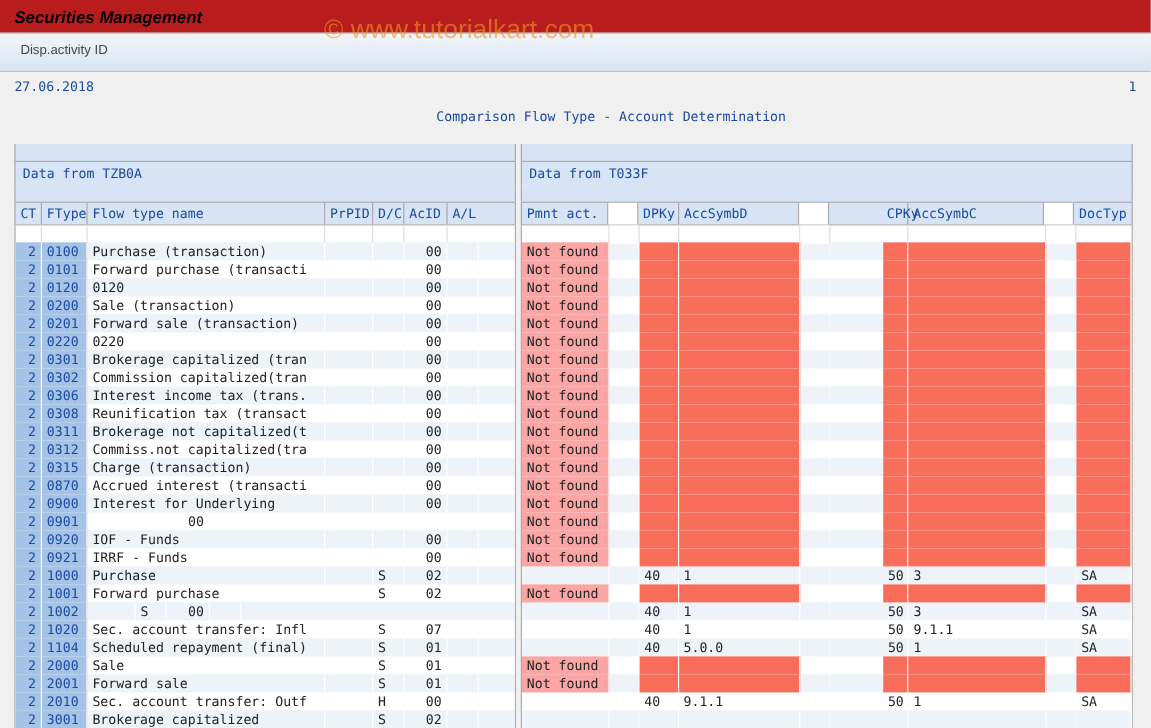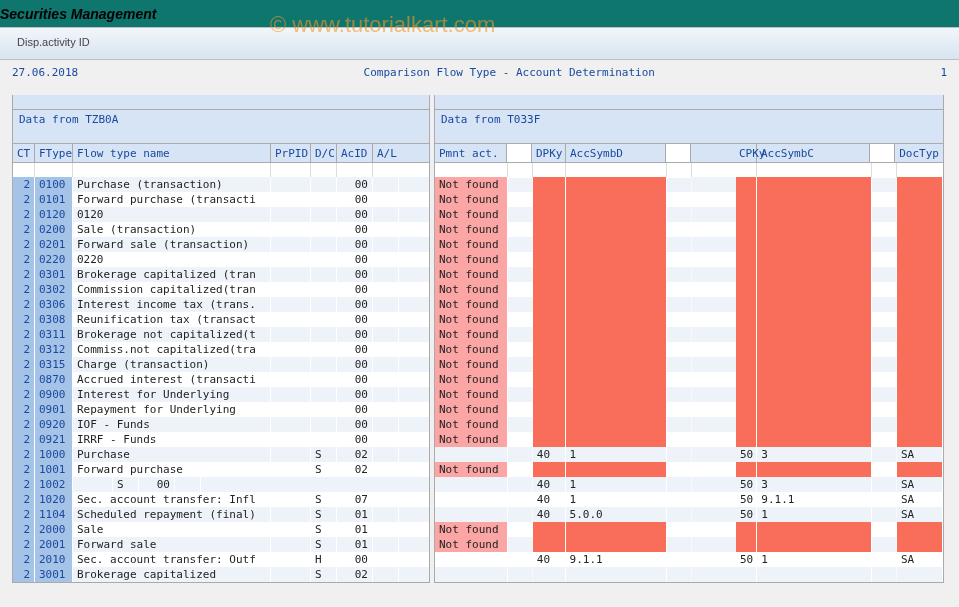--- a/index.html
+++ b/index.html
@@ -6,22 +6,22 @@
     body {
       font-family: 'Lucida Console', Monaco, monospace;
       font-size: 11px;
       background: #f0f0f0;
       width: 959px;
       height: 607px;
       overflow: hidden;
       position: relative;
     }
     .header-bar {
-      background: #0f766e;
-      padding: 6px 0;
+      background: #b91c1c;
+      padding: 6px 12px;
       border-bottom: 1px solid #c0c0c0;
       height: 28px;
     }
     .page-title {
       font-weight: bold;
       font-style: italic;
       font-size: 14px;
       font-family: Arial, sans-serif;
     }
     .toolbar {
@@ -34,21 +34,21 @@
       color: #444;
     }
     .report-header {
       padding: 6px 12px 2px 12px;
       color: #1a4aa0;
       display: flex;
       justify-content: space-between;
       font-family: 'Lucida Console', Monaco, monospace;
       font-size: 11px;
     }
-    .report-header .center { flex: 1; text-align: center; }
+    .report-header .center { flex: 1; text-align: center; margin-top: 25px; }
     .table-container {
       padding: 14px 12px;
       display: flex;
       gap: 4px;
     }
     .table-section { }
     .section-header {
       background: #d6e4f5;
       color: #1a4aa0;
       padding: 3px 6px;
@@ -318,21 +318,20 @@
           <div class="cell key l-ftype">0900</div>
           <div class="cell l-name">Interest for Underlying</div>
           <div class="cell l-prpid"></div>
           <div class="cell l-dc"></div>
           <div class="cell l-acid">00</div>
           <div class="cell l-al"></div>
         </div>
         <div class="data-row">
           <div class="cell key l-ct">2</div>
           <div class="cell key l-ftype">0901</div>
-          <div class="cell l-name">Repayment for Underlying</div>
           <div class="cell l-prpid"></div>
           <div class="cell l-dc"></div>
           <div class="cell l-acid">00</div>
           <div class="cell l-al"></div>
         </div>
         <div class="data-row">
           <div class="cell key l-ct">2</div>
           <div class="cell key l-ftype">0920</div>
           <div class="cell l-name">IOF - Funds</div>
           <div class="cell l-prpid"></div>

